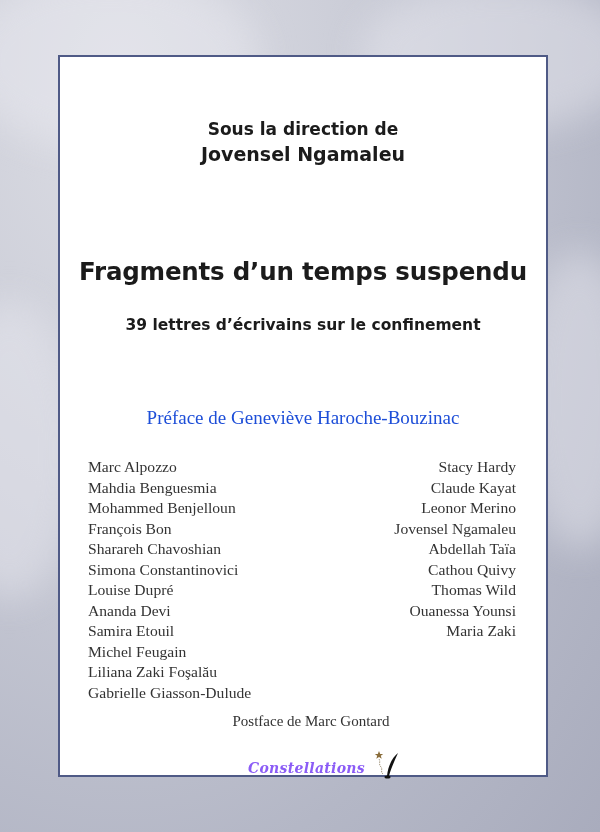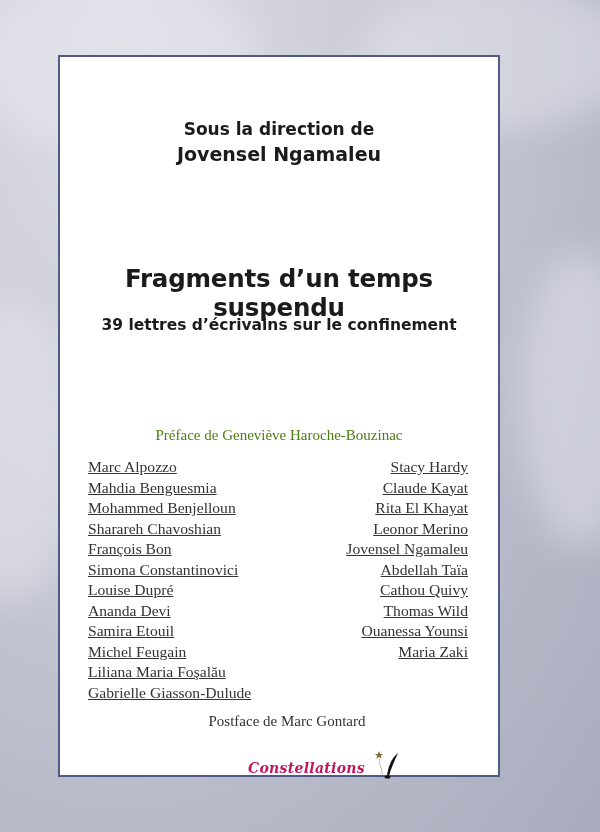--- a/index.html
+++ b/index.html
@@ -3,38 +3,38 @@
 <meta charset="utf-8">
 <style>
   html, body { margin: 0; padding: 0; }
   body {
     width: 600px; height: 832px; position: relative; overflow: hidden;
     background: radial-gradient(ellipse at 20% 10%, #dcdde4 0%, #c9cbd6 40%, #b4b7c6 75%, #a9acbd 100%);
     font-family: "Liberation Serif", serif;
   }
   .cloud { position: absolute; border-radius: 50%; background: rgba(235,236,242,0.45); filter: blur(18px); }
   .frame {
-    position: absolute; left: 58px; top: 55px; width: 442px; height: 722px;
+    position: absolute; left: 58px; top: 55px; width: 490px; height: 722px;
     background: #ffffff; border: 2px solid #4f5a86; box-sizing: border-box;
   }
   .sans { font-family: "DejaVu Sans", sans-serif; font-weight: bold; color: #1b1b1b; text-align: center; }
   .direction { position: absolute; left: 0; right: 0; top: 62px; font-size: 17px; }
   .editor { position: absolute; left: 0; right: 0; top: 86px; font-size: 19px; }
-  .title { position: absolute; left: 0; right: 0; top: 207px; font-size: 24.5px; letter-spacing: -0.2px; }
+  .title { position: absolute; left: 0; right: 0; top: 200px; font-size: 24.5px; letter-spacing: -0.2px; }
   .subtitle { position: absolute; left: 0; right: 0; top: 259px; font-size: 15.5px; }
-  .preface { position: absolute; left: 0; right: 0; top: 370px; text-align: center; font-size: 15px; color: #4d7c0f; }
-  .col { position: absolute; top: 400px; font-size: 15.6px; color: #333; line-height: 20.5px; text-decoration: underline; }
+  .preface { position: absolute; left: 0; right: 0; top: 350px; text-align: center; font-size: 19px; color: #1d4ed8; }
+  .col { position: absolute; top: 400px; font-size: 15.6px; color: #333; line-height: 20.5px; }
   .col.left { left: 28px; text-align: left; }
   .col.right { right: 30px; text-align: right; }
   .col div { white-space: nowrap; }
   .postface { position: absolute; left: 0; right: 16px; top: 656px; text-align: center; font-size: 15px; color: #333; padding-left: 32px; }
   .publisher { position: absolute; left: 188px; top: 693px; width: 160px; height: 30px; }
   .publisher-name {
     position: absolute; left: 0; bottom: 4px; font-family: "DejaVu Serif", serif;
-    font-style: italic; font-weight: bold; font-size: 14px; color: #be185d; letter-spacing: 0.3px;
+    font-style: italic; font-weight: bold; font-size: 14px; color: #8b5cf6; letter-spacing: 0.3px;
   }
   .quill { position: absolute; left: 126px; top: 0px; width: 30px; height: 30px; }
 </style>
 </head>
 <body>
 
 <div>
   <div class="cloud" style="left:-40px;top:-30px;width:300px;height:180px;"></div>
   <div class="cloud" style="left:360px;top:-20px;width:280px;height:150px;"></div>
   <div class="cloud" style="left:-60px;top:300px;width:140px;height:300px;"></div>
@@ -45,35 +45,34 @@
   <div class="sans direction">Sous la direction de</div>
   <div class="sans editor">Jovensel Ngamaleu</div>
   <div class="sans title">Fragments d’un temps suspendu</div>
   <div class="sans subtitle">39 lettres d’écrivains sur le confinement</div>
   <div class="preface">Préface de Geneviève Haroche-Bouzinac</div>
 
   <div class="col left">
     <div>Marc Alpozzo</div>
     <div>Mahdia Benguesmia</div>
     <div>Mohammed Benjelloun</div>
+    <div>François Bon</div>
     <div>Sharareh Chavoshian</div>
-    <div>François Bon</div>
     <div>Simona Constantinovici</div>
     <div>Louise Dupré</div>
     <div>Ananda Devi</div>
     <div>Samira Etouil</div>
     <div>Michel Feugain</div>
-    <div>Liliana Maria Foşalău</div>
+    <div>Liliana Zaki Foşalău</div>
     <div>Gabrielle Giasson-Dulude</div>
   </div>
 
   <div class="col right">
     <div>Stacy Hardy</div>
     <div>Claude Kayat</div>
-    <div>Rita El Khayat</div>
     <div>Leonor Merino</div>
     <div>Jovensel Ngamaleu</div>
     <div>Abdellah Taïa</div>
     <div>Cathou Quivy</div>
     <div>Thomas Wild</div>
     <div>Ouanessa Younsi</div>
     <div>Maria Zaki</div>
   </div>
 
   <div class="postface">Postface de Marc Gontard</div>

